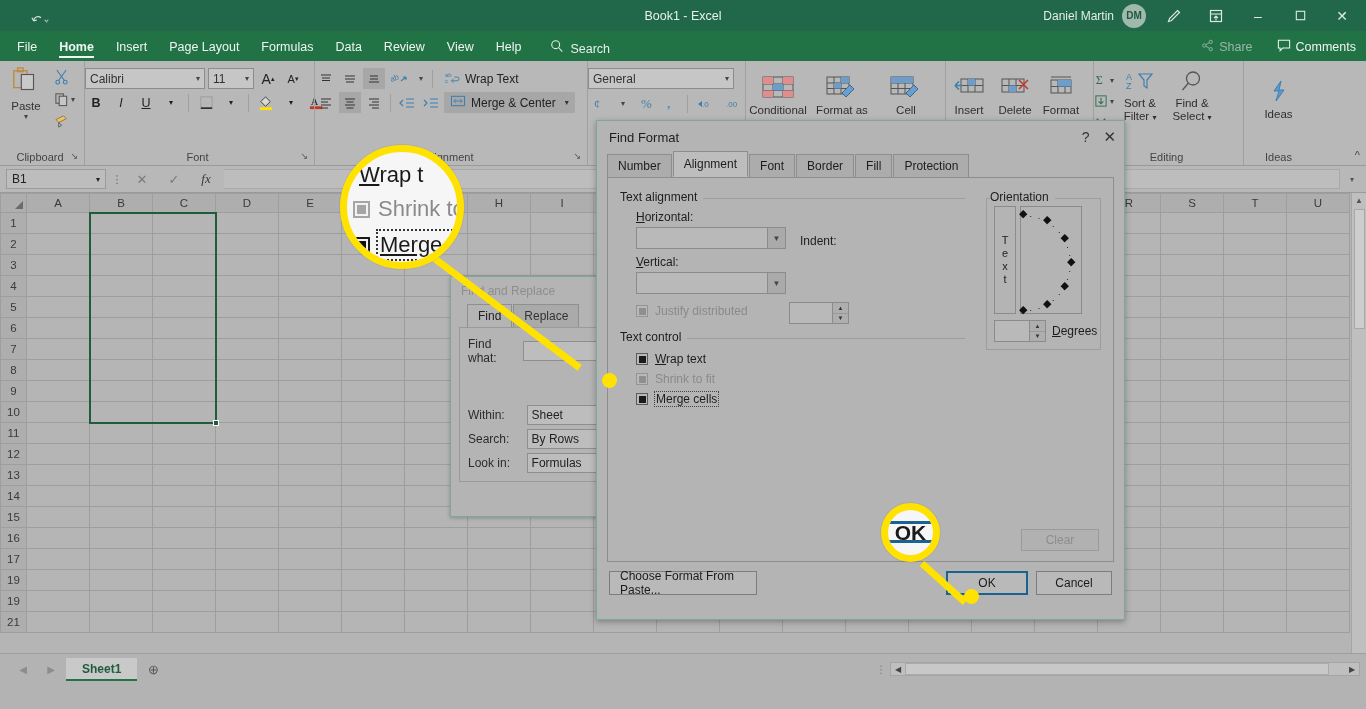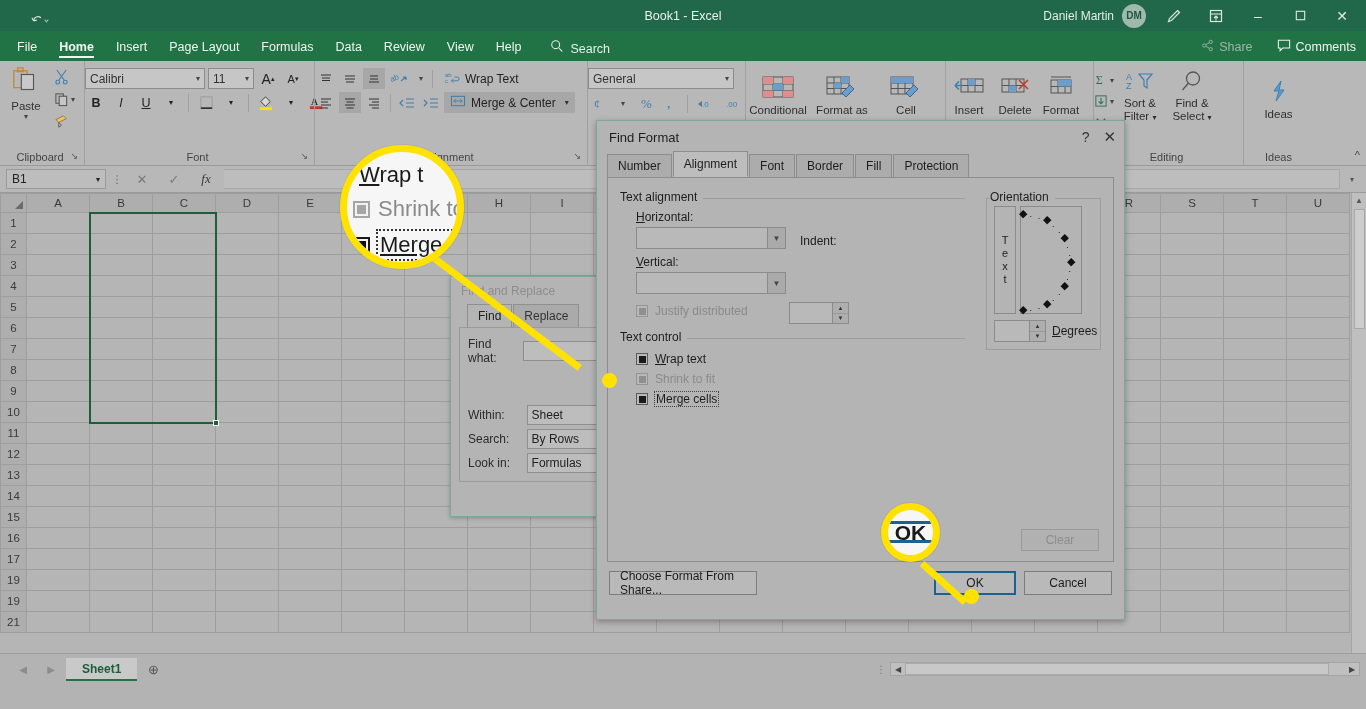--- a/index.html
+++ b/index.html
@@ -306,21 +306,21 @@
     background: #b1b1b1; border: 1px solid #9a9a9a; color: #8d8d8d;
     display: flex; align-items: center; justify-content: center; font-size: 12px;
   }
 
   .ff-footer { display: flex; align-items: center; padding: 9px 12px 0 12px; gap: 8px; }
   .btn {
     height: 24px; background: #b9b9b9; border: 1px solid #7d7d7d; color: #1b1b1b;
     font-size: 12px; display: flex; align-items: center; justify-content: center; padding: 0 10px;
   }
   .btn.default { border: 2px solid #1a6291; width: 82px; }
-  .btn.cancel { width: 88px; }
+  .btn.cancel { width: 76px; }
   .footer-right { margin-left: auto; display: flex; gap: 8px; }
 
   
   .magnifier {
     position: absolute; border-radius: 50%; background: #f6f6f6;
     border: 7px solid #ffe200; overflow: hidden; z-index: 50;
     box-shadow: 0 0 0 1px rgba(0,0,0,0.05);
   }
   .mag-line {
     position: absolute; background: #ffe200; z-index: 49; transform-origin: 0 50%; height: 7px;
@@ -1525,21 +1525,21 @@
         </div>
         <span class="lbl"><u>D</u>egrees</span>
       </div>
     </div>
 
     <div class="ff-clear">Clear</div>
   </div>
 
   <div class="ff-footer">
     <div class="btn" style="width:148px;">
-      <span>Choose Format From Share...</span>
+      <span>Choose Format From Paste...</span>
     </div>
     <div class="footer-right">
       <div class="btn default">OK</div>
       <div class="btn cancel">Cancel</div>
     </div>
   </div>
 </div>
 
 <div class="mag-line" style="left:404px; top:232px; width:220px; transform: rotate(37deg);"></div>
 <div class="mag-dot" style="left:602px; top:373px;"></div>

